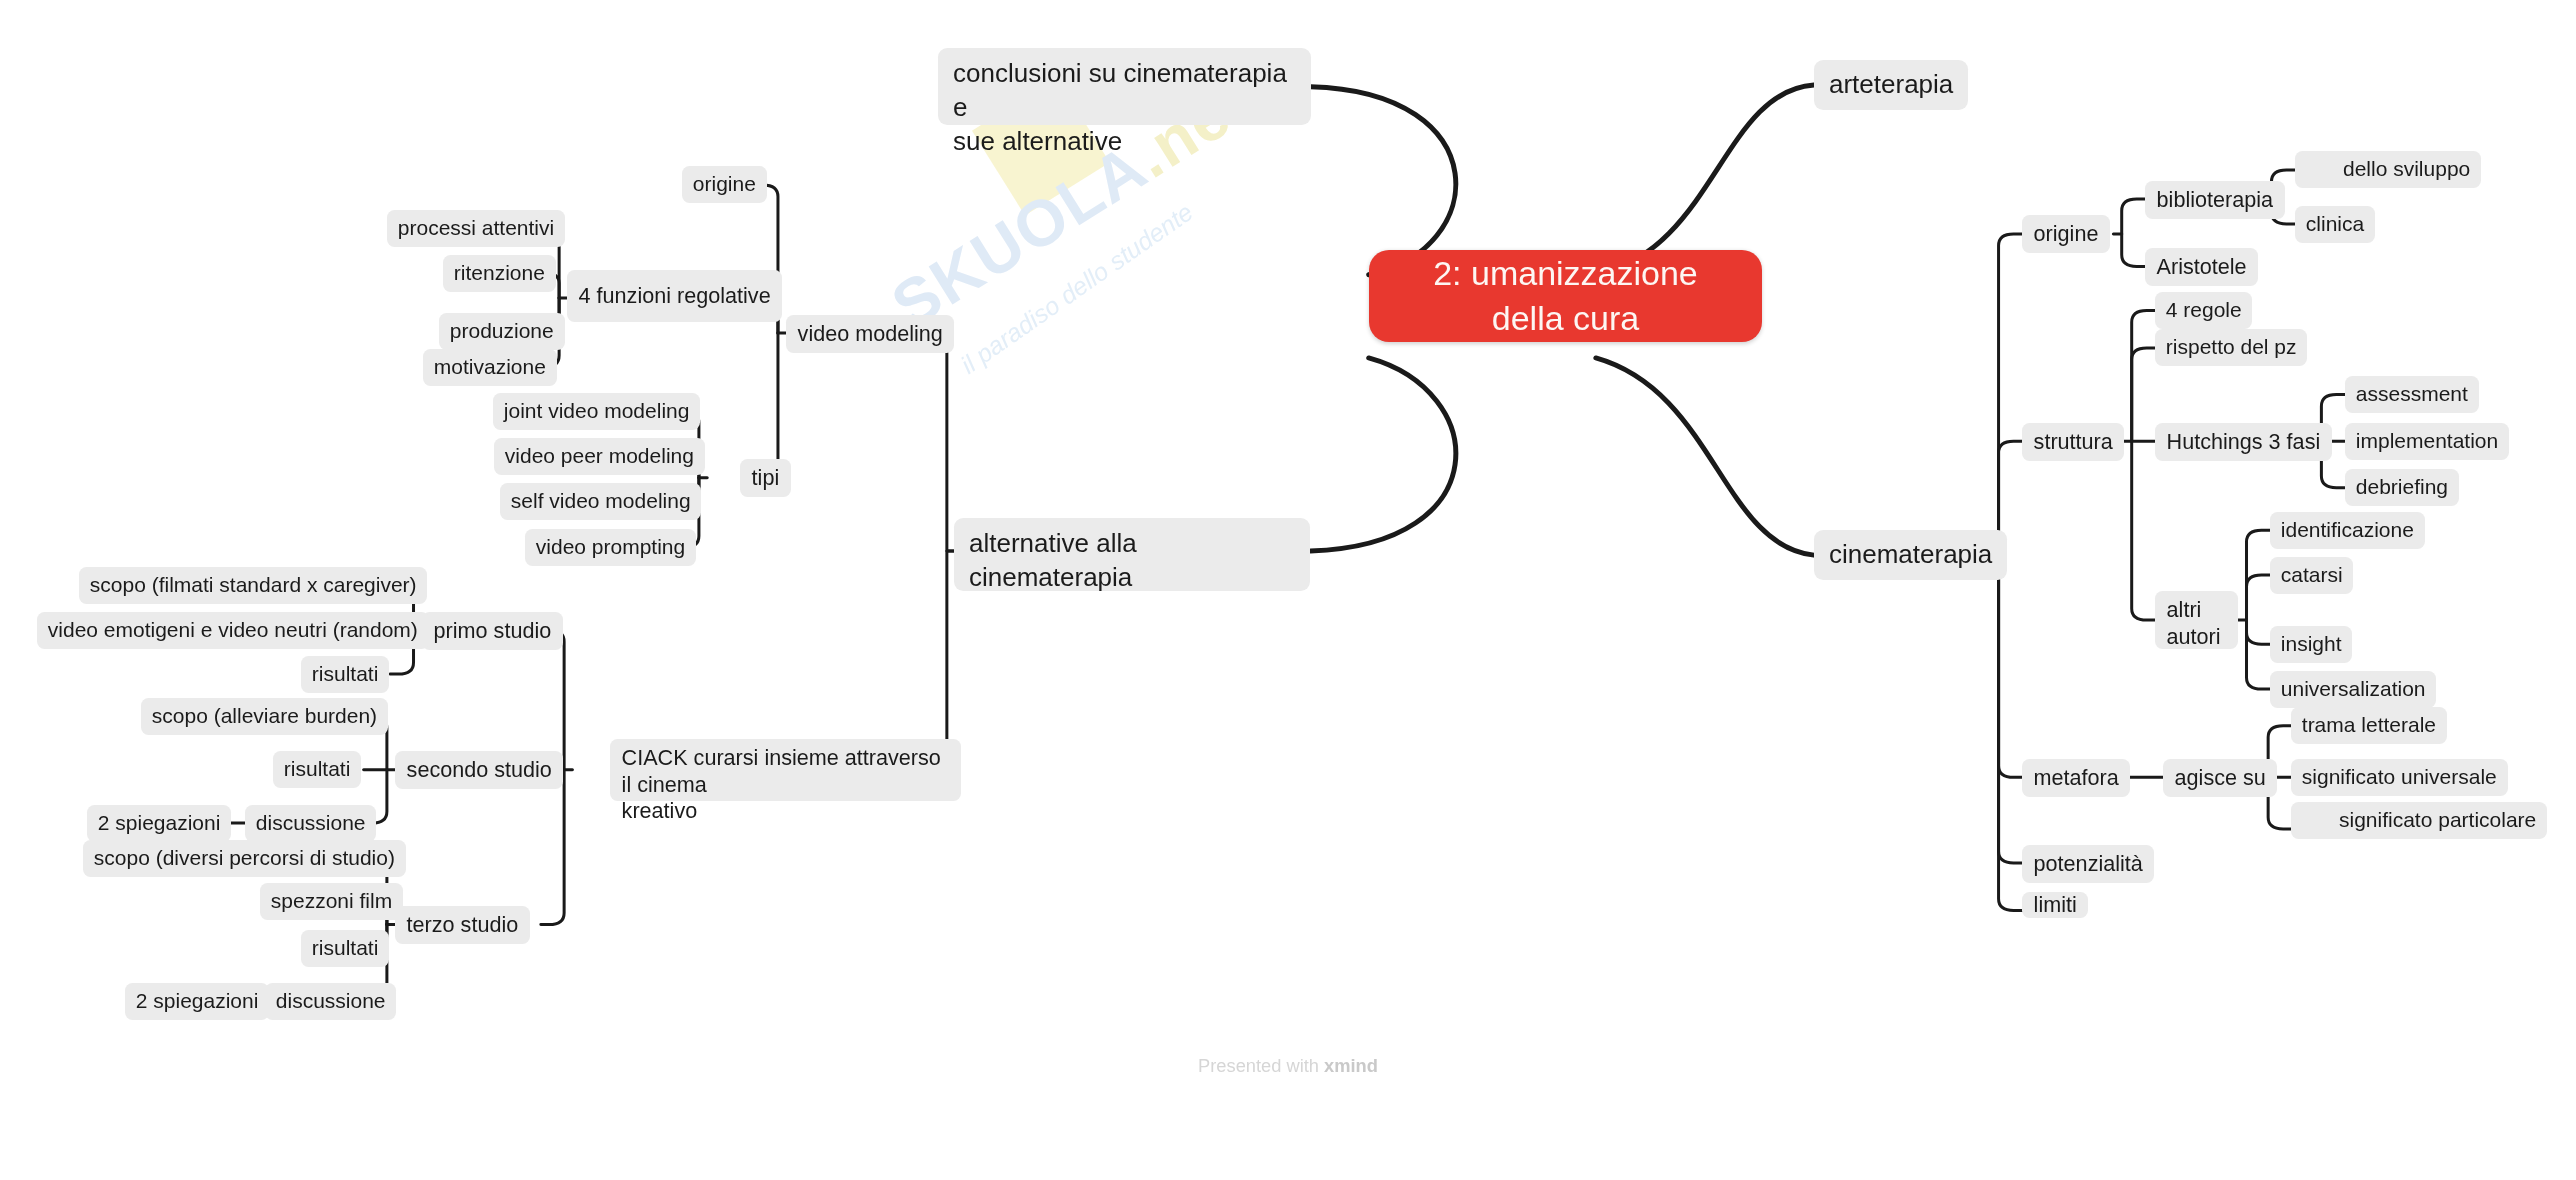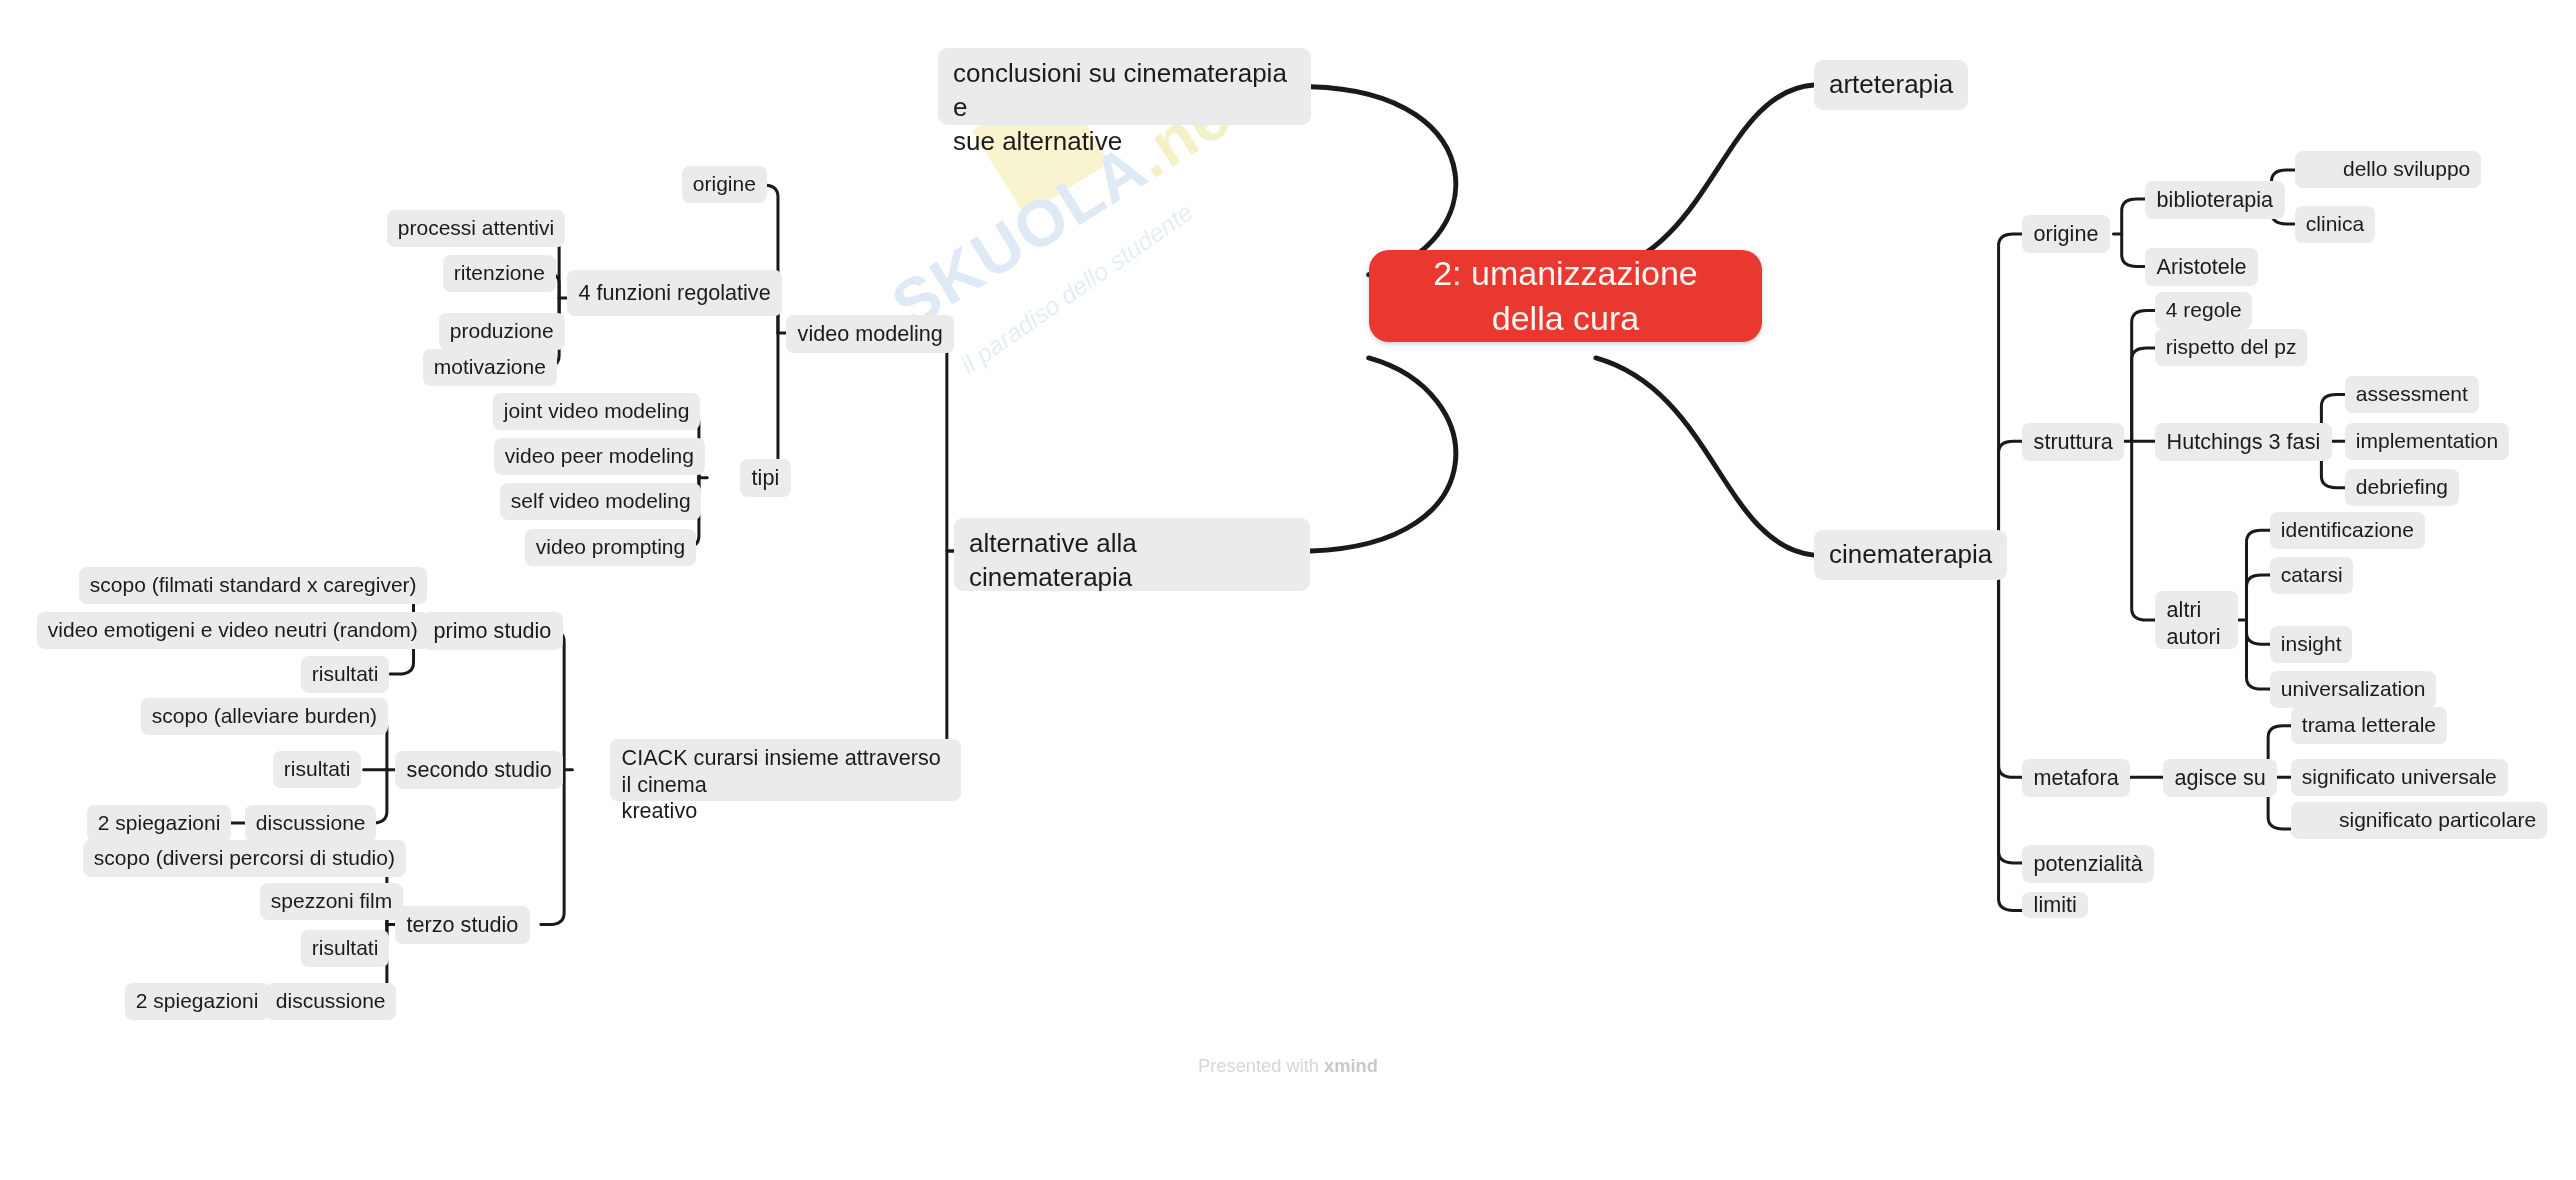--- a/index.html
+++ b/index.html
@@ -261,21 +261,21 @@
 
   <div class="node n-lvl1 n-multi" style="left:954px; top:518px; width:356px; height:73px;">alternative alla
 cinematerapia</div>
 
   <div class="node n-lvl1" style="left:1814px; top:530px; height:50px;">cinematerapia</div>
 
   <div class="node n-lvl2" style="left:786px; top:315px; height:38px;">video modeling</div>
 
   <div class="node n-lvl3" style="left:682px; top:166px; height:37px;">origine</div>
 
-  <div class="node n-lvl2" style="left:567px; top:270px; height:46px;">4 funzioni regolative</div>
+  <div class="node n-lvl2" style="left:567px; top:270px; height:52px;">4 funzioni regolative</div>
 
   <div class="node n-lvl3" style="left:387px; top:210px; height:37px;">processi attentivi</div>
   <div class="node n-lvl3" style="left:443px; top:255px; height:37px;">ritenzione</div>
   <div class="node n-lvl3" style="left:439px; top:313px; height:37px;">produzione</div>
   <div class="node n-lvl3" style="left:423px; top:349px; height:37px;">motivazione</div>
 
   <div class="node n-lvl2" style="left:740px; top:459px; height:38px;">tipi</div>
 
   <div class="node n-lvl3" style="left:493px; top:393px; height:37px;">joint video modeling</div>
   <div class="node n-lvl3" style="left:494px; top:438px; height:37px;">video peer modeling</div>

